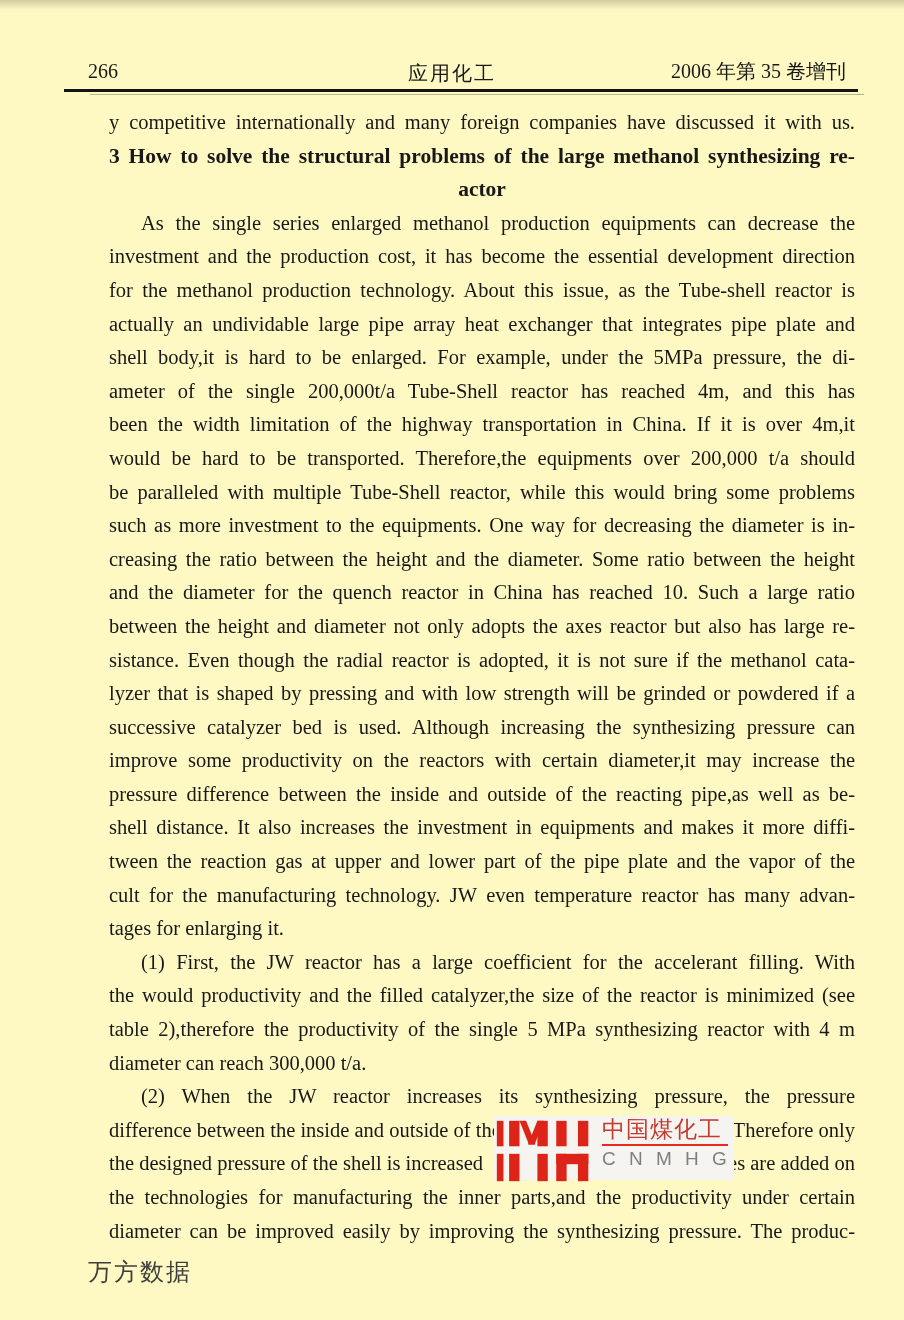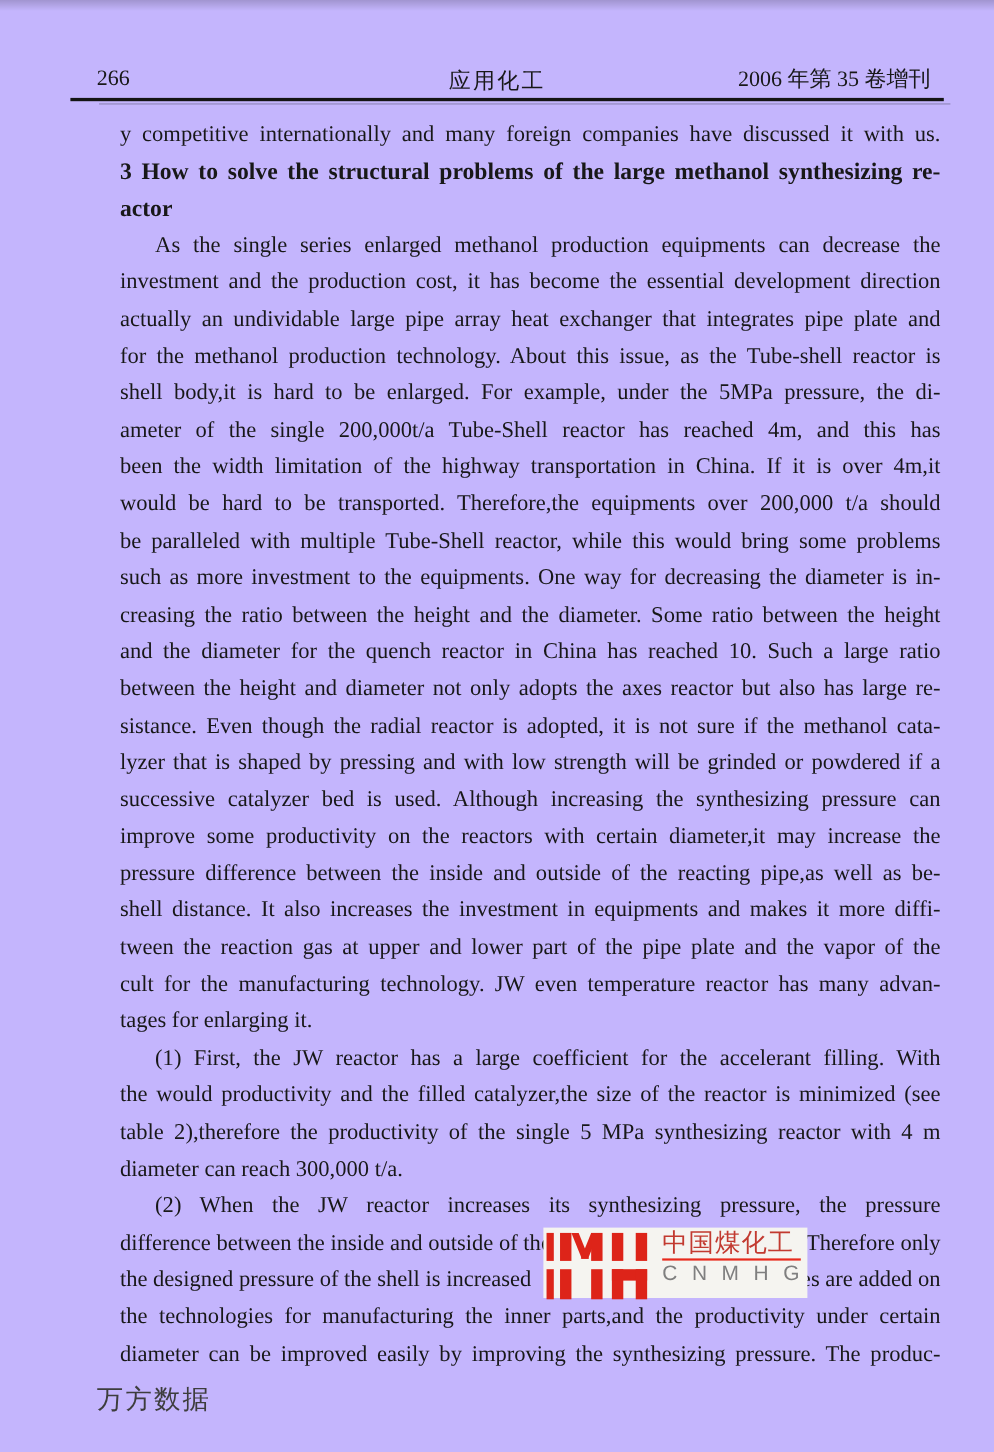--- a/index.html
+++ b/index.html
@@ -1,20 +1,20 @@
 <!DOCTYPE html>
 <html><head>
 <meta charset="utf-8">
 <style>
   html,body { margin:0; padding:0; background:#d9d8d4; }
   .page {
     position:relative;
     width:904px; height:1320px;
     margin:0 auto;
-    background:#c4b5fd;
+    background:#fef9c3;
     overflow:hidden;
     font-family:"Liberation Serif","DejaVu Serif",serif;
     color:#181818;
   }
   .page::before {
     content:""; position:absolute; left:0; top:0; right:0; height:10px;
     background:linear-gradient(to bottom, rgba(0,0,0,0.18), rgba(0,0,0,0));
     pointer-events:none;
   }
   
@@ -28,21 +28,21 @@
   .line {
     height:33.6px; line-height:33.6px;
     font-size:20.5px;
     white-space:nowrap;
     margin-left:24px;
   }
   .just { text-align:justify; text-align-last:justify; white-space:normal; height:33.6px; overflow:hidden; }
   .last { text-align:left; white-space:normal; }
   .indent { text-indent:32px; }
   .split { display:flex; justify-content:space-between; white-space:nowrap; }
-  .heading .line { font-weight:bold; font-size:21.5px; }
+  .heading .line { font-weight:bold; font-size:21.5px;text-align:center; }
   
   .watermark {
     position:absolute; left:494px; top:1116px; width:240px; height:64px;
     background:#f5f4f0;
     display:flex; align-items:flex-start;
   }
   .wm-logo { flex:0 0 auto; margin-top:2px; }
   .wm-text { margin-left:8px; margin-top:1px; }
   .wm-cn { font-size:23px; letter-spacing:1px; line-height:26px; }
   .wm-underline { height:2px; margin:1px 0 2px 0; width:126px; }
@@ -69,22 +69,22 @@
       <div class="paragraph">
         <div class="line just">y competitive internationally and many foreign companies have discussed it with us.</div>
       </div>
       <div class="paragraph heading">
         <div class="line just">3   How to solve the structural problems of the large methanol synthesizing re-</div>
         <div class="line last">actor</div>
       </div>
       <div class="paragraph">
         <div class="line just indent">As the single series enlarged methanol production equipments can decrease the</div>
         <div class="line just">investment and the production cost, it has become the essential development direction</div>
+        <div class="line just">for the methanol production technology. About this issue, as the Tube-shell reactor is</div>
         <div class="line just">actually an undividable large pipe array heat exchanger that integrates pipe plate and</div>
-        <div class="line just">for the methanol production technology. About this issue, as the Tube-shell reactor is</div>
         <div class="line just">shell body,it is hard to be enlarged.  For example, under the 5MPa pressure, the di-</div>
         <div class="line just">ameter of the single 200,000t/a Tube-Shell reactor has reached 4m, and this has</div>
         <div class="line just">been the width limitation of the highway transportation in China.  If it is over 4m,it</div>
         <div class="line just">would be hard to be transported. Therefore,the equipments over 200,000 t/a should</div>
         <div class="line just">be paralleled with multiple Tube-Shell reactor, while this would bring some problems</div>
         <div class="line just">such as more investment to the equipments. One way for decreasing the diameter is in-</div>
         <div class="line just">creasing the ratio between the height and the diameter. Some ratio between the height</div>
         <div class="line just">and the diameter for the quench reactor in China has reached 10. Such a large ratio</div>
         <div class="line just">between the height and diameter not only adopts the axes reactor but also has large re-</div>
         <div class="line just">sistance. Even though the radial reactor is adopted, it is not sure if the methanol cata-</div>

